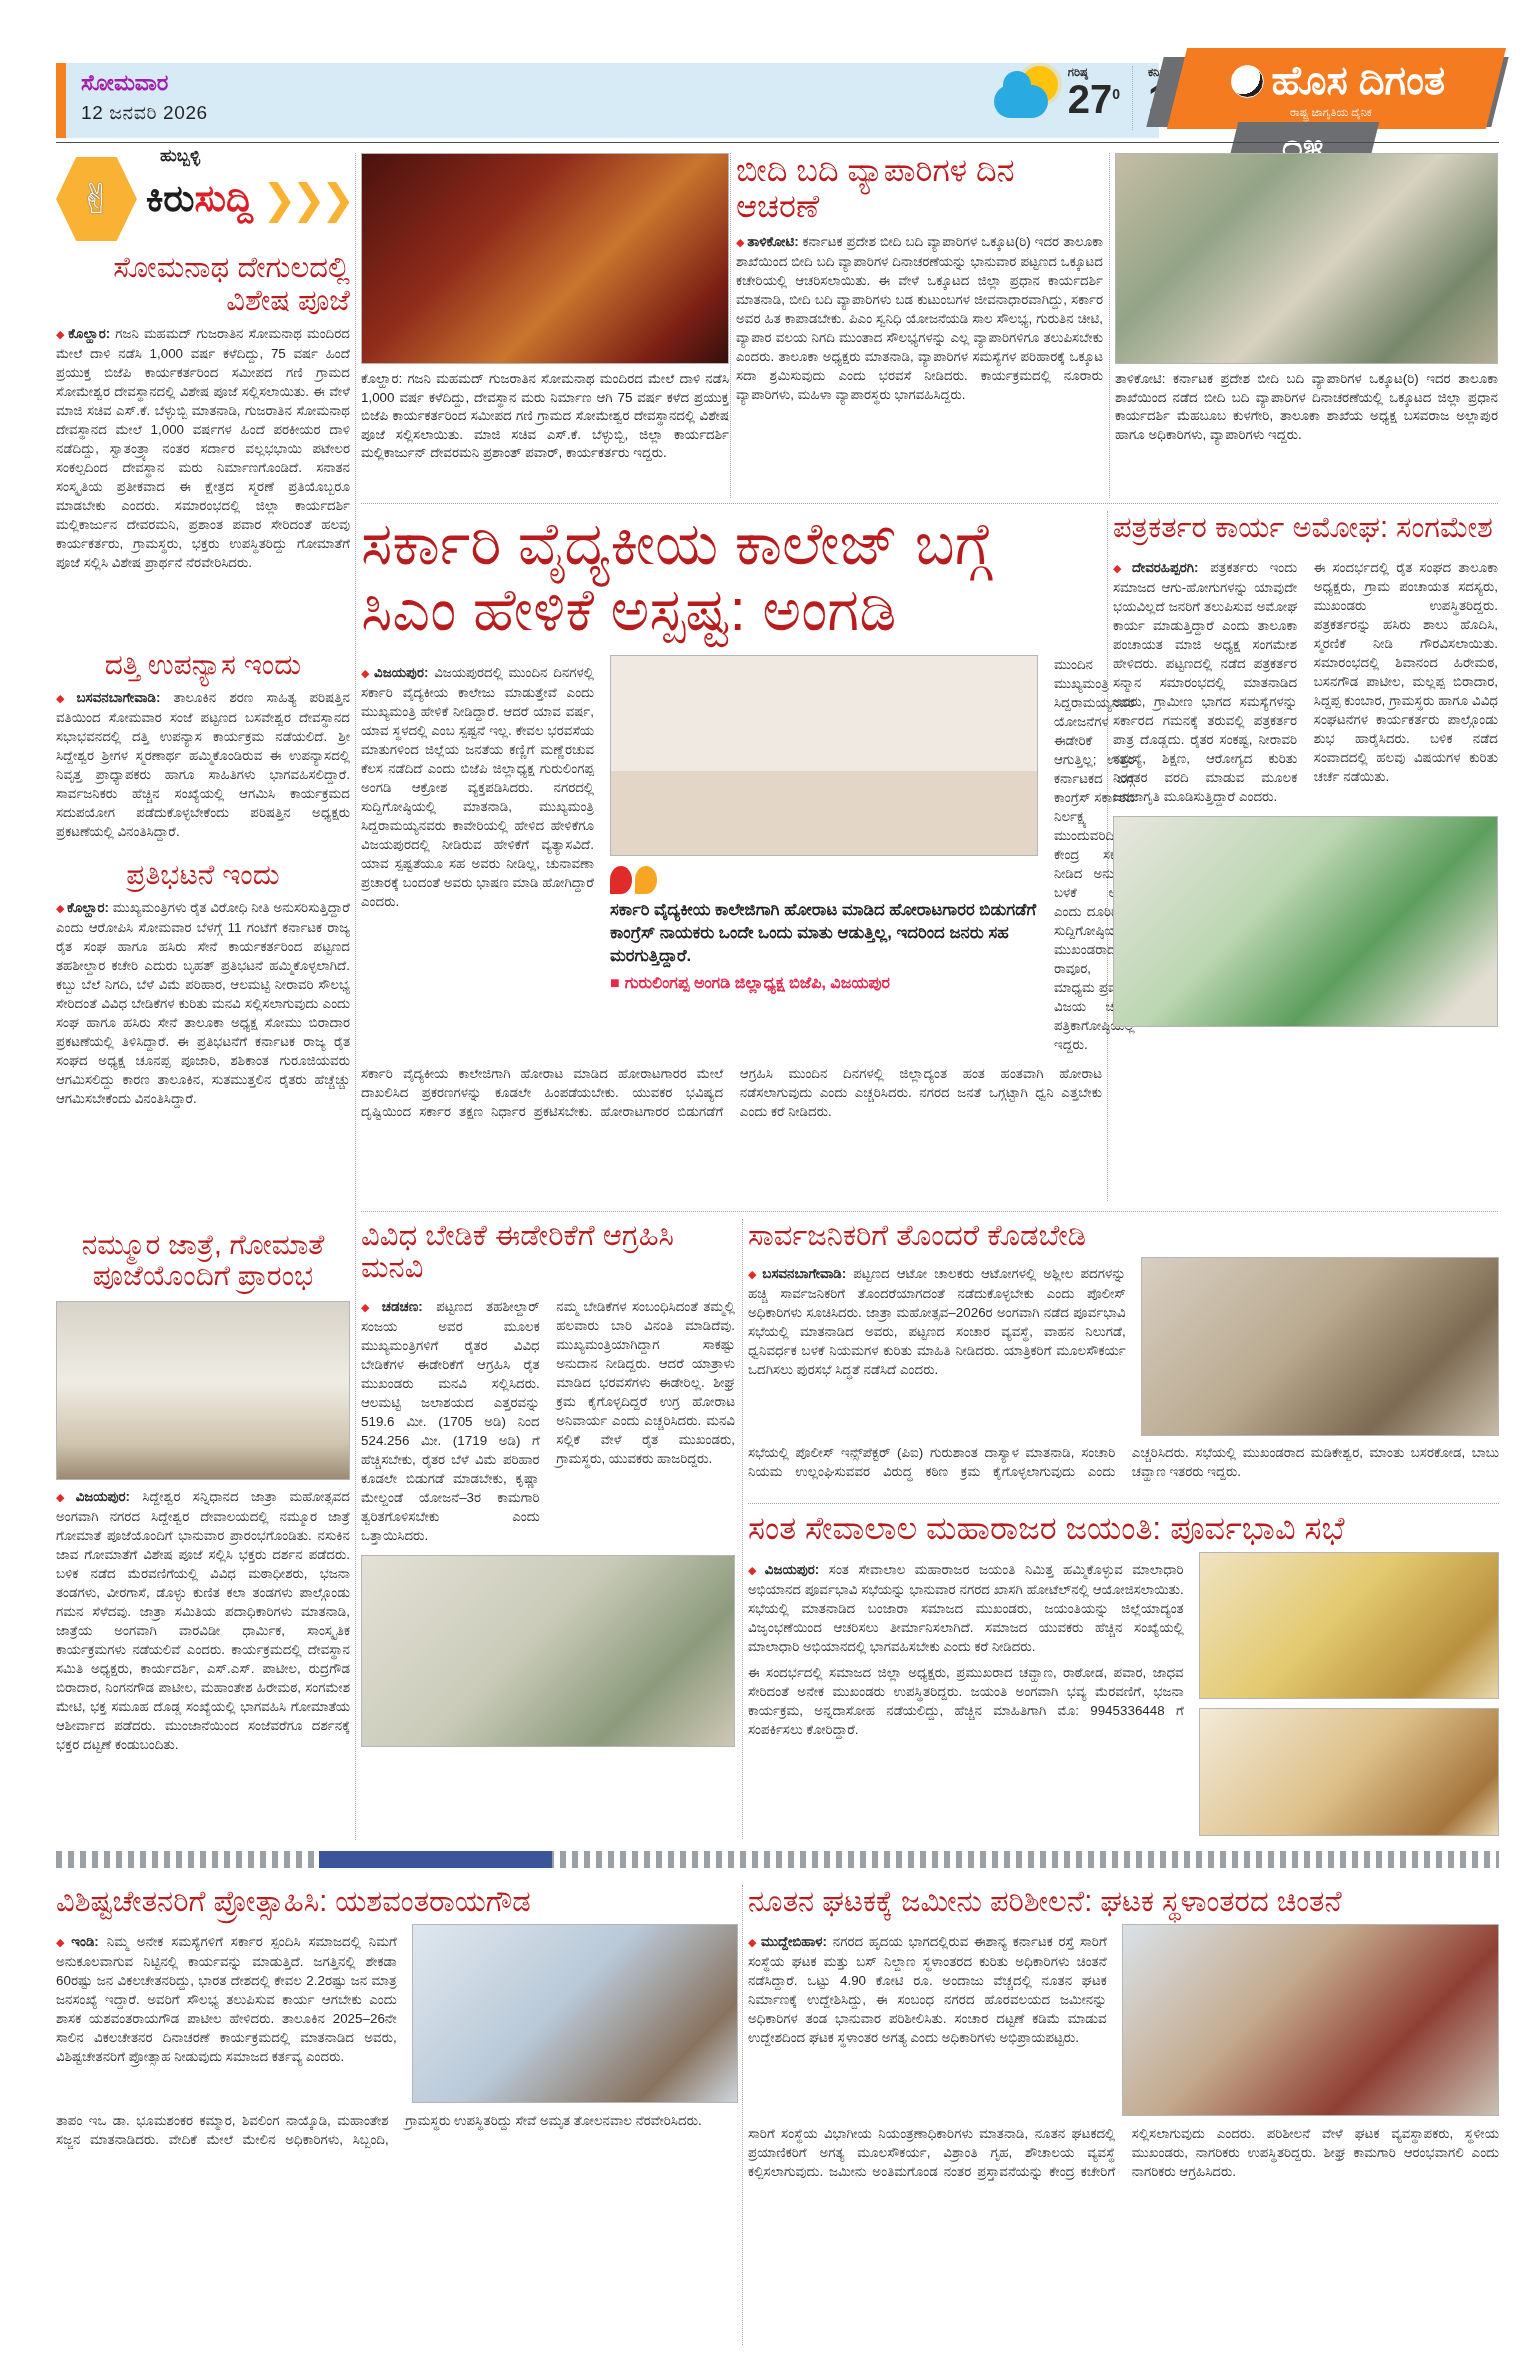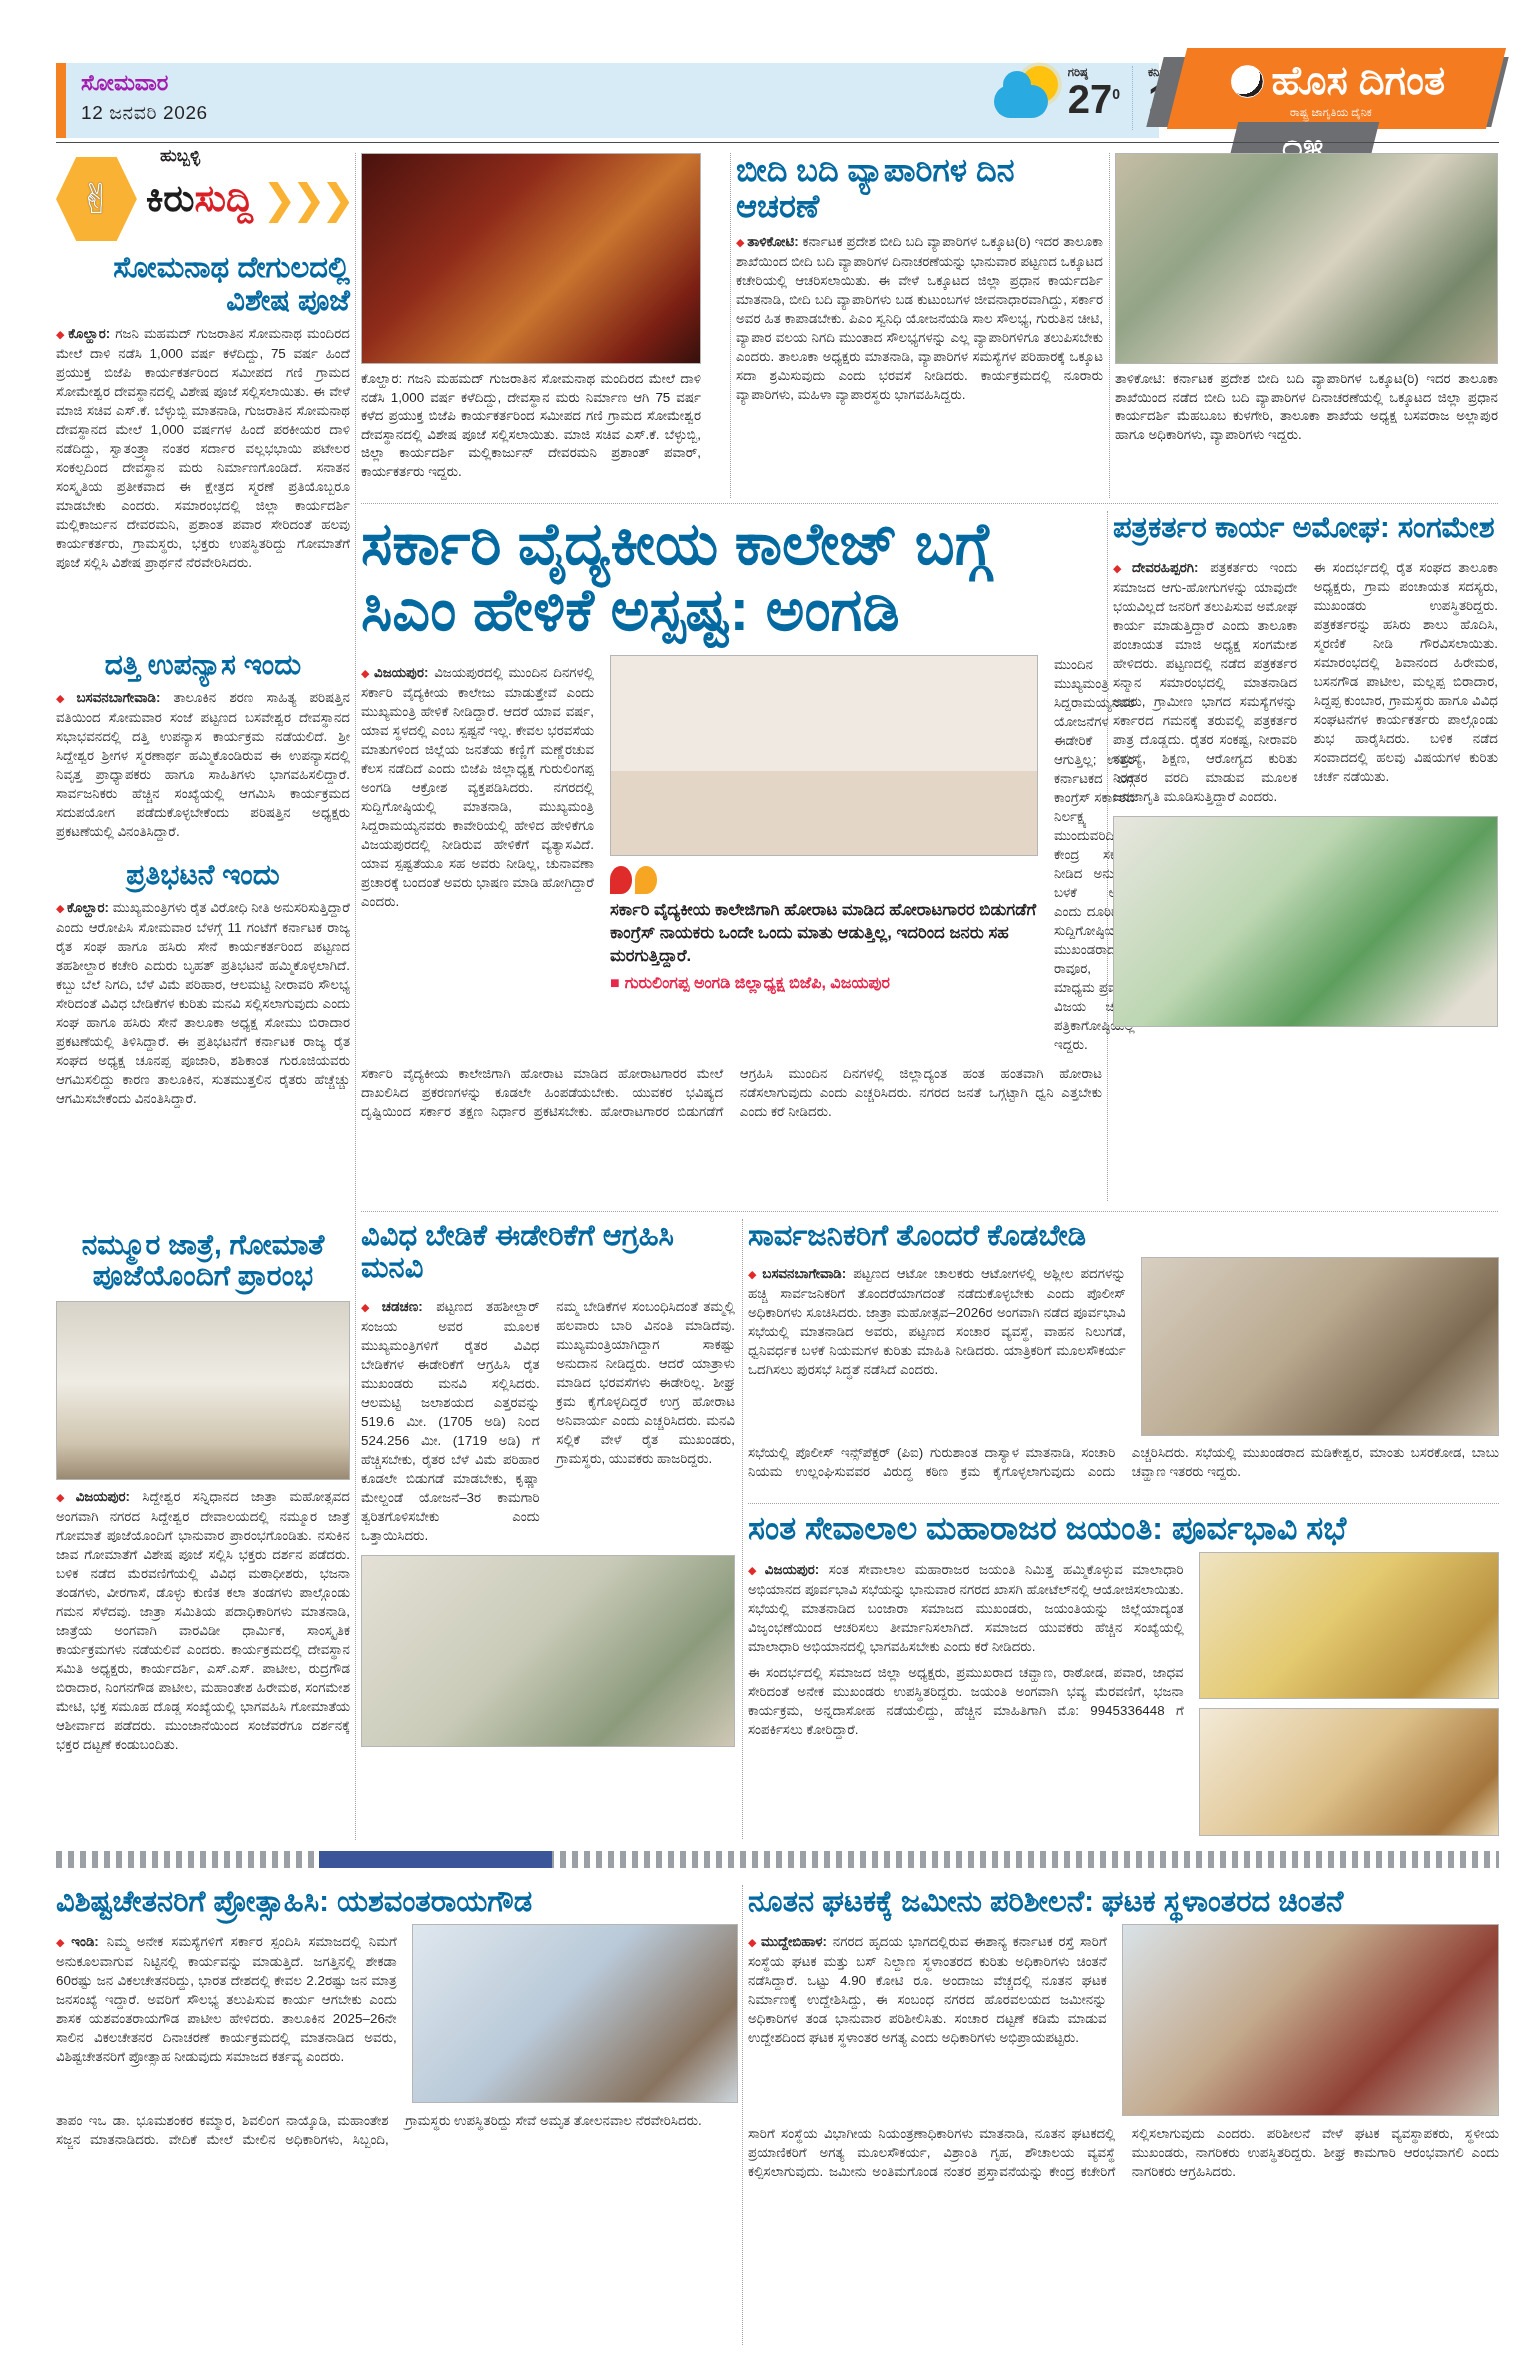--- a/index.html
+++ b/index.html
@@ -31,21 +31,21 @@
   .brand-name { font-size:40px; font-weight:bold; color:#ffffff; transform:skewX(14deg); display:flex; align-items:center; gap:7.7px; }
   .brand-emblem { width:33px; height:33px; border-radius:50%; background:radial-gradient(circle at 35% 35%, #ffffff 0 60%, #231f20 61%); border:1.9px solid #fff; display:inline-block; }
   .brand-tagline { font-size:11px; color:#ffffff; transform:skewX(14deg); margin-top:1.3px; }
   .pageno-wrap { position:absolute; left:77px; top:77px; width:141px; height:50px; background:#6d6e71; transform:skewX(-14deg); display:flex; align-items:center; justify-content:center; }
   .pageno { color:#ffffff; font-size:37px; font-weight:bold; transform:skewX(14deg); }
 
   .head-rule { position:absolute; left:56px; top:142px; width:1443px; border-top:1.9px solid #4a4a4a; }
 
   
   .art { position:absolute; }
-  .hl { font-weight:bold; color:#0369a1; line-height:1.12; }
+  .hl { font-weight:normal; color:#b91c1c; line-height:1.12; }
   .hl-xl { font-size:59px; }
   .hl-lg { font-size:32px; }
   .hl-md { font-size:29px; }
   .hl-sm { font-size:28px; text-align:center; }
   .body-txt { font-size:13.4px; line-height:19px; text-align:justify; color:#2a2a2a; margin-top:7.7px; }
   .dl { font-weight:bold; }
   .bullet { color:#e02b2b; font-size:11px; margin-right:2.6px; }
   .caption { font-size:13.4px; line-height:18.5px; text-align:justify; color:#222; margin-top:6.4px; font-weight:500; }
   .photo { width:100%; border:0.6px solid #b5b5b5; }
   .cols2 { display:grid; grid-template-columns:1fr 1fr; column-gap:16.6px; }
@@ -154,21 +154,21 @@
 
   <div class="art" style="left:56px; top:1229px; width:294px;">
     <div class="hl hl-sm">ನಮ್ಮೂರ ಜಾತ್ರೆ, ಗೋಮಾತೆ ಪೂಜೆಯೊಂದಿಗೆ ಪ್ರಾರಂಭ</div>
     <div class="photo" style="height:179px; margin-top:9px; background:linear-gradient(180deg,#d8d3c8,#efece4 45%,#cfc4ae 80%,#9b8a72);"></div>
     <div class="body-txt">
       <span class="bullet">◆</span><span class="dl">ವಿಜಯಪುರ:</span>
       <span>ಸಿದ್ದೇಶ್ವರ ಸನ್ನಿಧಾನದ ಜಾತ್ರಾ ಮಹೋತ್ಸವದ ಅಂಗವಾಗಿ ನಗರದ ಸಿದ್ದೇಶ್ವರ ದೇವಾಲಯದಲ್ಲಿ ನಮ್ಮೂರ ಜಾತ್ರೆ ಗೋಮಾತೆ ಪೂಜೆಯೊಂದಿಗೆ ಭಾನುವಾರ ಪ್ರಾರಂಭಗೊಂಡಿತು. ನಸುಕಿನ ಜಾವ ಗೋಮಾತೆಗೆ ವಿಶೇಷ ಪೂಜೆ ಸಲ್ಲಿಸಿ ಭಕ್ತರು ದರ್ಶನ ಪಡೆದರು. ಬಳಿಕ ನಡೆದ ಮೆರವಣಿಗೆಯಲ್ಲಿ ವಿವಿಧ ಮಠಾಧೀಶರು, ಭಜನಾ ತಂಡಗಳು, ವೀರಗಾಸೆ, ಡೊಳ್ಳು ಕುಣಿತ ಕಲಾ ತಂಡಗಳು ಪಾಲ್ಗೊಂಡು ಗಮನ ಸೆಳೆದವು. ಜಾತ್ರಾ ಸಮಿತಿಯ ಪದಾಧಿಕಾರಿಗಳು ಮಾತನಾಡಿ, ಜಾತ್ರೆಯ ಅಂಗವಾಗಿ ವಾರವಿಡೀ ಧಾರ್ಮಿಕ, ಸಾಂಸ್ಕೃತಿಕ ಕಾರ್ಯಕ್ರಮಗಳು ನಡೆಯಲಿವೆ ಎಂದರು. ಕಾರ್ಯಕ್ರಮದಲ್ಲಿ ದೇವಸ್ಥಾನ ಸಮಿತಿ ಅಧ್ಯಕ್ಷರು, ಕಾರ್ಯದರ್ಶಿ, ಎಸ್.ಎಸ್. ಪಾಟೀಲ, ರುದ್ರಗೌಡ ಬಿರಾದಾರ, ನಿಂಗನಗೌಡ ಪಾಟೀಲ, ಮಹಾಂತೇಶ ಹಿರೇಮಠ, ಸಂಗಮೇಶ ಮೇಟಿ, ಭಕ್ತ ಸಮೂಹ ದೊಡ್ಡ ಸಂಖ್ಯೆಯಲ್ಲಿ ಭಾಗವಹಿಸಿ ಗೋಮಾತೆಯ ಆಶೀರ್ವಾದ ಪಡೆದರು. ಮುಂಜಾನೆಯಿಂದ ಸಂಜೆವರೆಗೂ ದರ್ಶನಕ್ಕೆ ಭಕ್ತರ ದಟ್ಟಣೆ ಕಂಡುಬಂದಿತು.</span>
     </div>
   </div>
 
-  <div class="art" style="left:361px; top:153px; width:340px;">
+  <div class="art" style="left:361px; top:153px; width:368px;">
     <div class="photo" style="height:211px; background:linear-gradient(135deg,#4a120e,#8f2b1a 35%,#c9752f 60%,#7c1f14 85%,#35100c);"></div>
     <div class="caption">ಕೊಲ್ಹಾರ: ಗಜನಿ ಮಹಮದ್ ಗುಜರಾತಿನ ಸೋಮನಾಥ ಮಂದಿರದ ಮೇಲೆ ದಾಳಿ ನಡೆಸಿ 1,000 ವರ್ಷ ಕಳೆದಿದ್ದು, ದೇವಸ್ಥಾನ ಮರು ನಿರ್ಮಾಣ ಆಗಿ 75 ವರ್ಷ ಕಳೆದ ಪ್ರಯುಕ್ತ ಬಿಜೆಪಿ ಕಾರ್ಯಕರ್ತರಿಂದ ಸಮೀಪದ ಗಣಿ ಗ್ರಾಮದ ಸೋಮೇಶ್ವರ ದೇವಸ್ಥಾನದಲ್ಲಿ ವಿಶೇಷ ಪೂಜೆ ಸಲ್ಲಿಸಲಾಯಿತು. ಮಾಜಿ ಸಚಿವ ಎಸ್.ಕೆ. ಬೆಳ್ಳುಬ್ಬಿ, ಜಿಲ್ಲಾ ಕಾರ್ಯದರ್ಶಿ ಮಲ್ಲಿಕಾರ್ಜುನ್ ದೇವರಮನಿ ಪ್ರಶಾಂತ್ ಪವಾರ್, ಕಾರ್ಯಕರ್ತರು ಇದ್ದರು.</div>
   </div>
 
   <div class="art" style="left:736px; top:153px; width:367px;">
     <div class="hl hl-lg">ಬೀದಿ ಬದಿ ವ್ಯಾಪಾರಿಗಳ ದಿನ ಆಚರಣೆ</div>
     <div class="body-txt">
       <span class="bullet">◆</span><span class="dl">ತಾಳಿಕೋಟಿ:</span>
       <span>ಕರ್ನಾಟಕ ಪ್ರದೇಶ ಬೀದಿ ಬದಿ ವ್ಯಾಪಾರಿಗಳ ಒಕ್ಕೂಟ(ರಿ) ಇದರ ತಾಲೂಕಾ ಶಾಖೆಯಿಂದ ಬೀದಿ ಬದಿ ವ್ಯಾಪಾರಿಗಳ ದಿನಾಚರಣೆಯನ್ನು ಭಾನುವಾರ ಪಟ್ಟಣದ ಒಕ್ಕೂಟದ ಕಚೇರಿಯಲ್ಲಿ ಆಚರಿಸಲಾಯಿತು. ಈ ವೇಳೆ ಒಕ್ಕೂಟದ ಜಿಲ್ಲಾ ಪ್ರಧಾನ ಕಾರ್ಯದರ್ಶಿ ಮಾತನಾಡಿ, ಬೀದಿ ಬದಿ ವ್ಯಾಪಾರಿಗಳು ಬಡ ಕುಟುಂಬಗಳ ಜೀವನಾಧಾರವಾಗಿದ್ದು, ಸರ್ಕಾರ ಅವರ ಹಿತ ಕಾಪಾಡಬೇಕು. ಪಿಎಂ ಸ್ವನಿಧಿ ಯೋಜನೆಯಡಿ ಸಾಲ ಸೌಲಭ್ಯ, ಗುರುತಿನ ಚೀಟಿ, ವ್ಯಾಪಾರ ವಲಯ ನಿಗದಿ ಮುಂತಾದ ಸೌಲಭ್ಯಗಳನ್ನು ಎಲ್ಲ ವ್ಯಾಪಾರಿಗಳಿಗೂ ತಲುಪಿಸಬೇಕು ಎಂದರು. ತಾಲೂಕಾ ಅಧ್ಯಕ್ಷರು ಮಾತನಾಡಿ, ವ್ಯಾಪಾರಿಗಳ ಸಮಸ್ಯೆಗಳ ಪರಿಹಾರಕ್ಕೆ ಒಕ್ಕೂಟ ಸದಾ ಶ್ರಮಿಸುವುದು ಎಂದು ಭರವಸೆ ನೀಡಿದರು. ಕಾರ್ಯಕ್ರಮದಲ್ಲಿ ನೂರಾರು ವ್ಯಾಪಾರಿಗಳು, ಮಹಿಳಾ ವ್ಯಾಪಾರಸ್ಥರು ಭಾಗವಹಿಸಿದ್ದರು.</span>
     </div>

